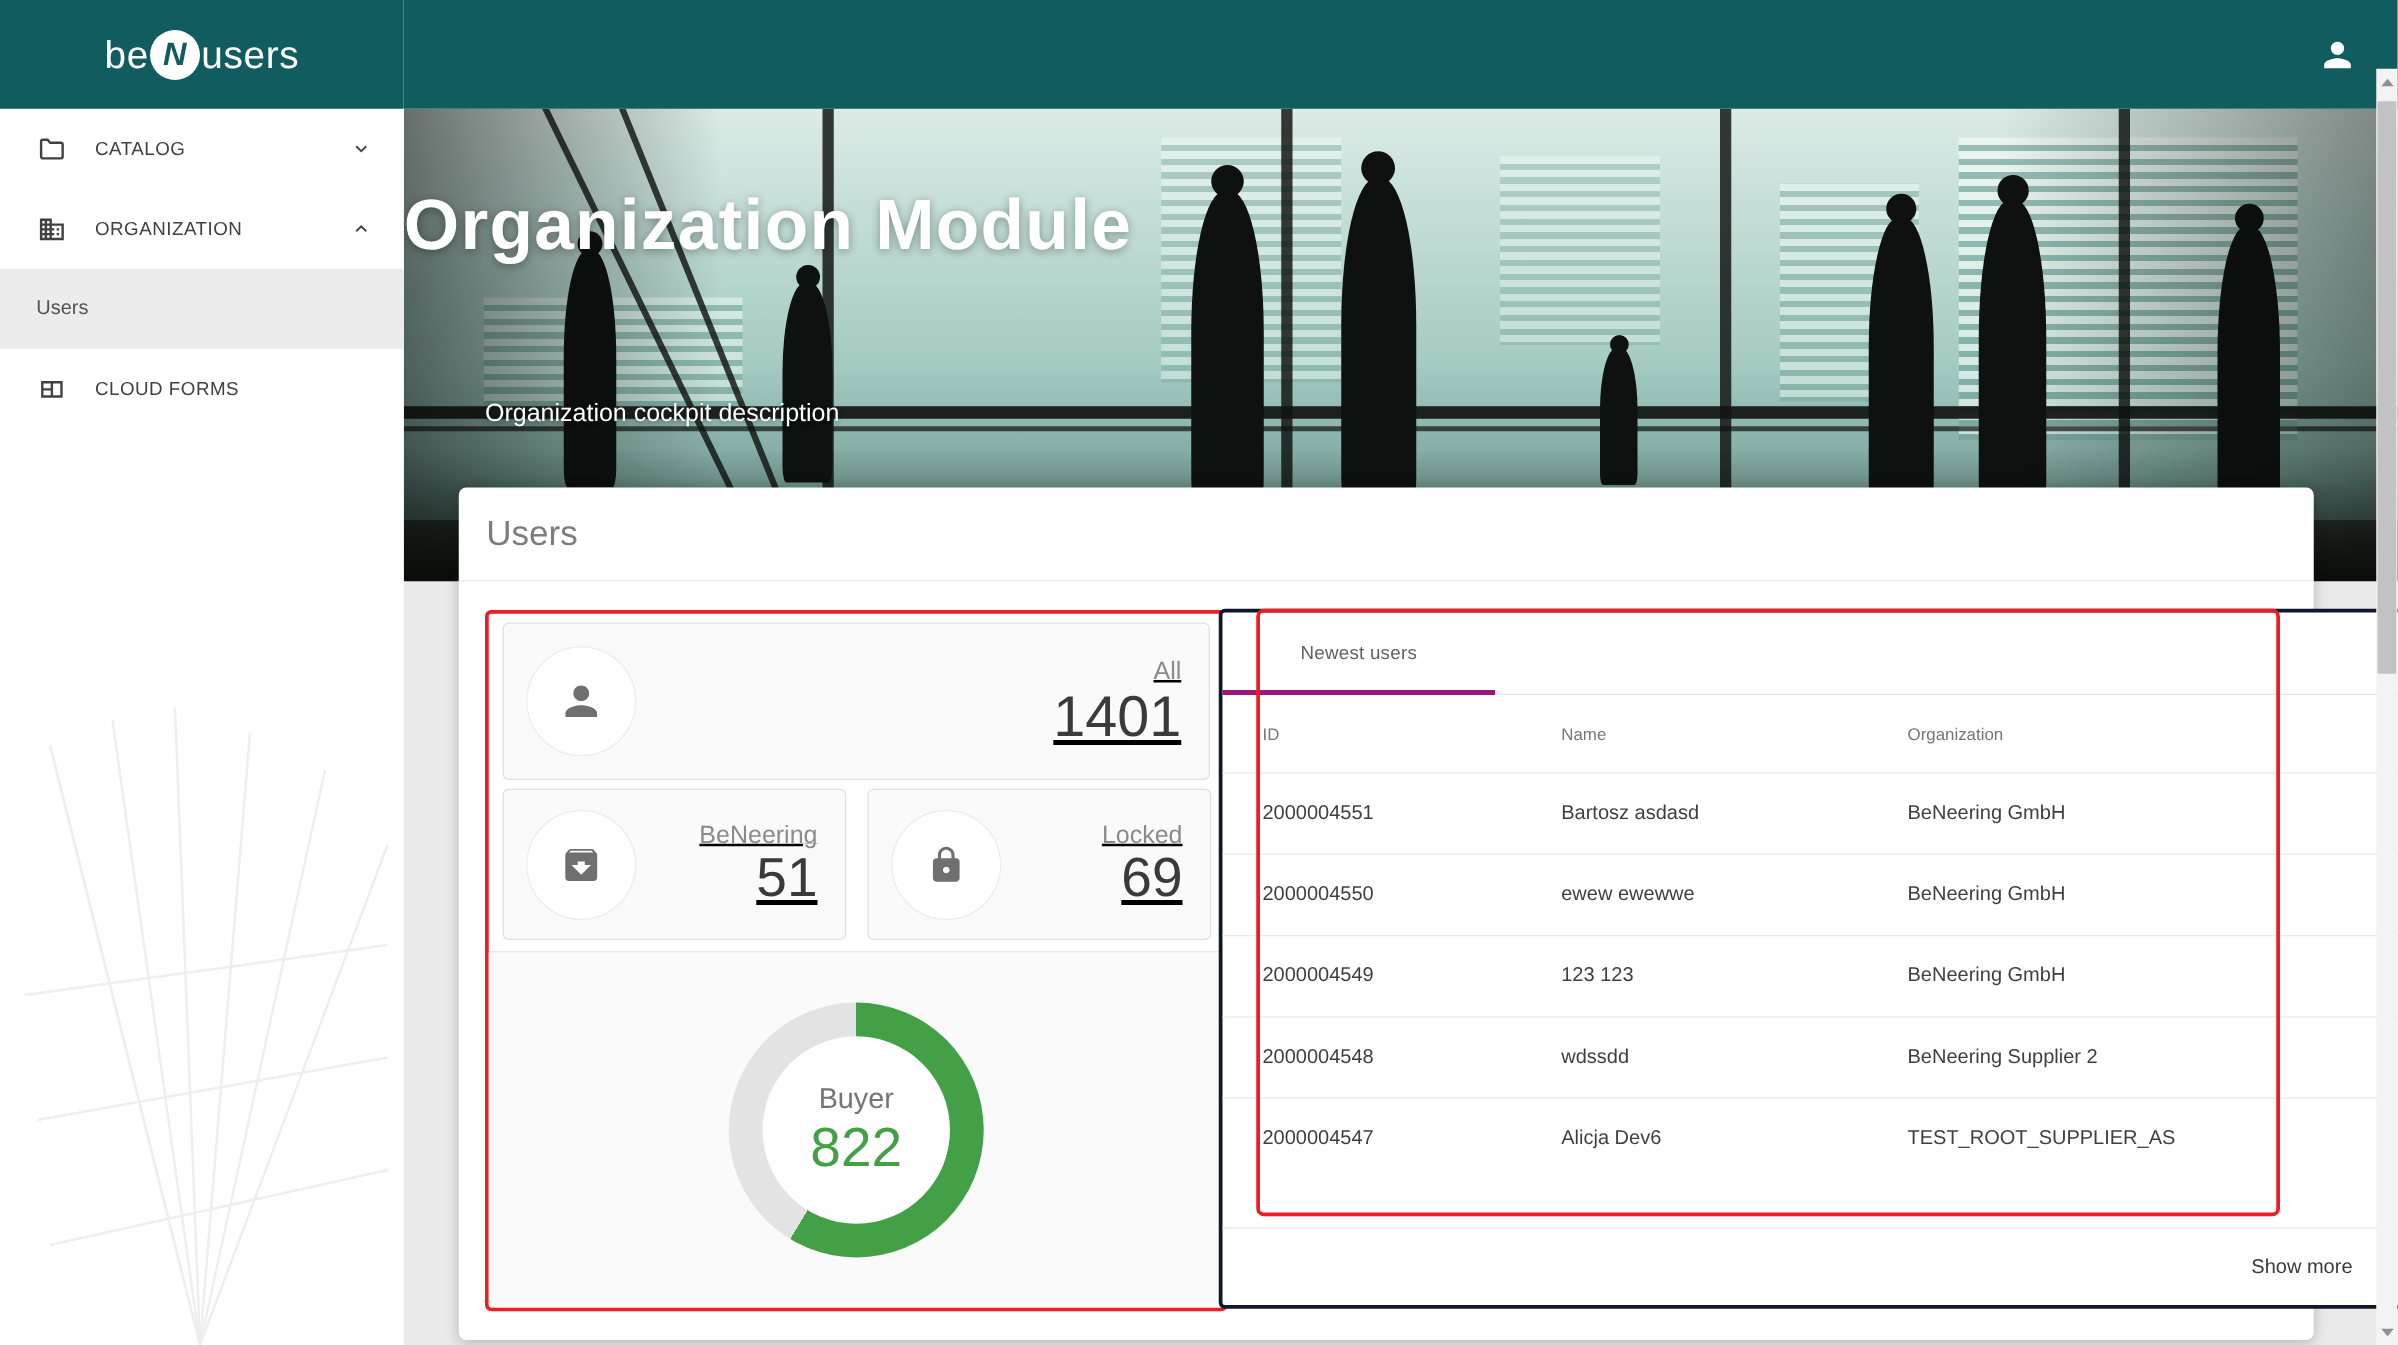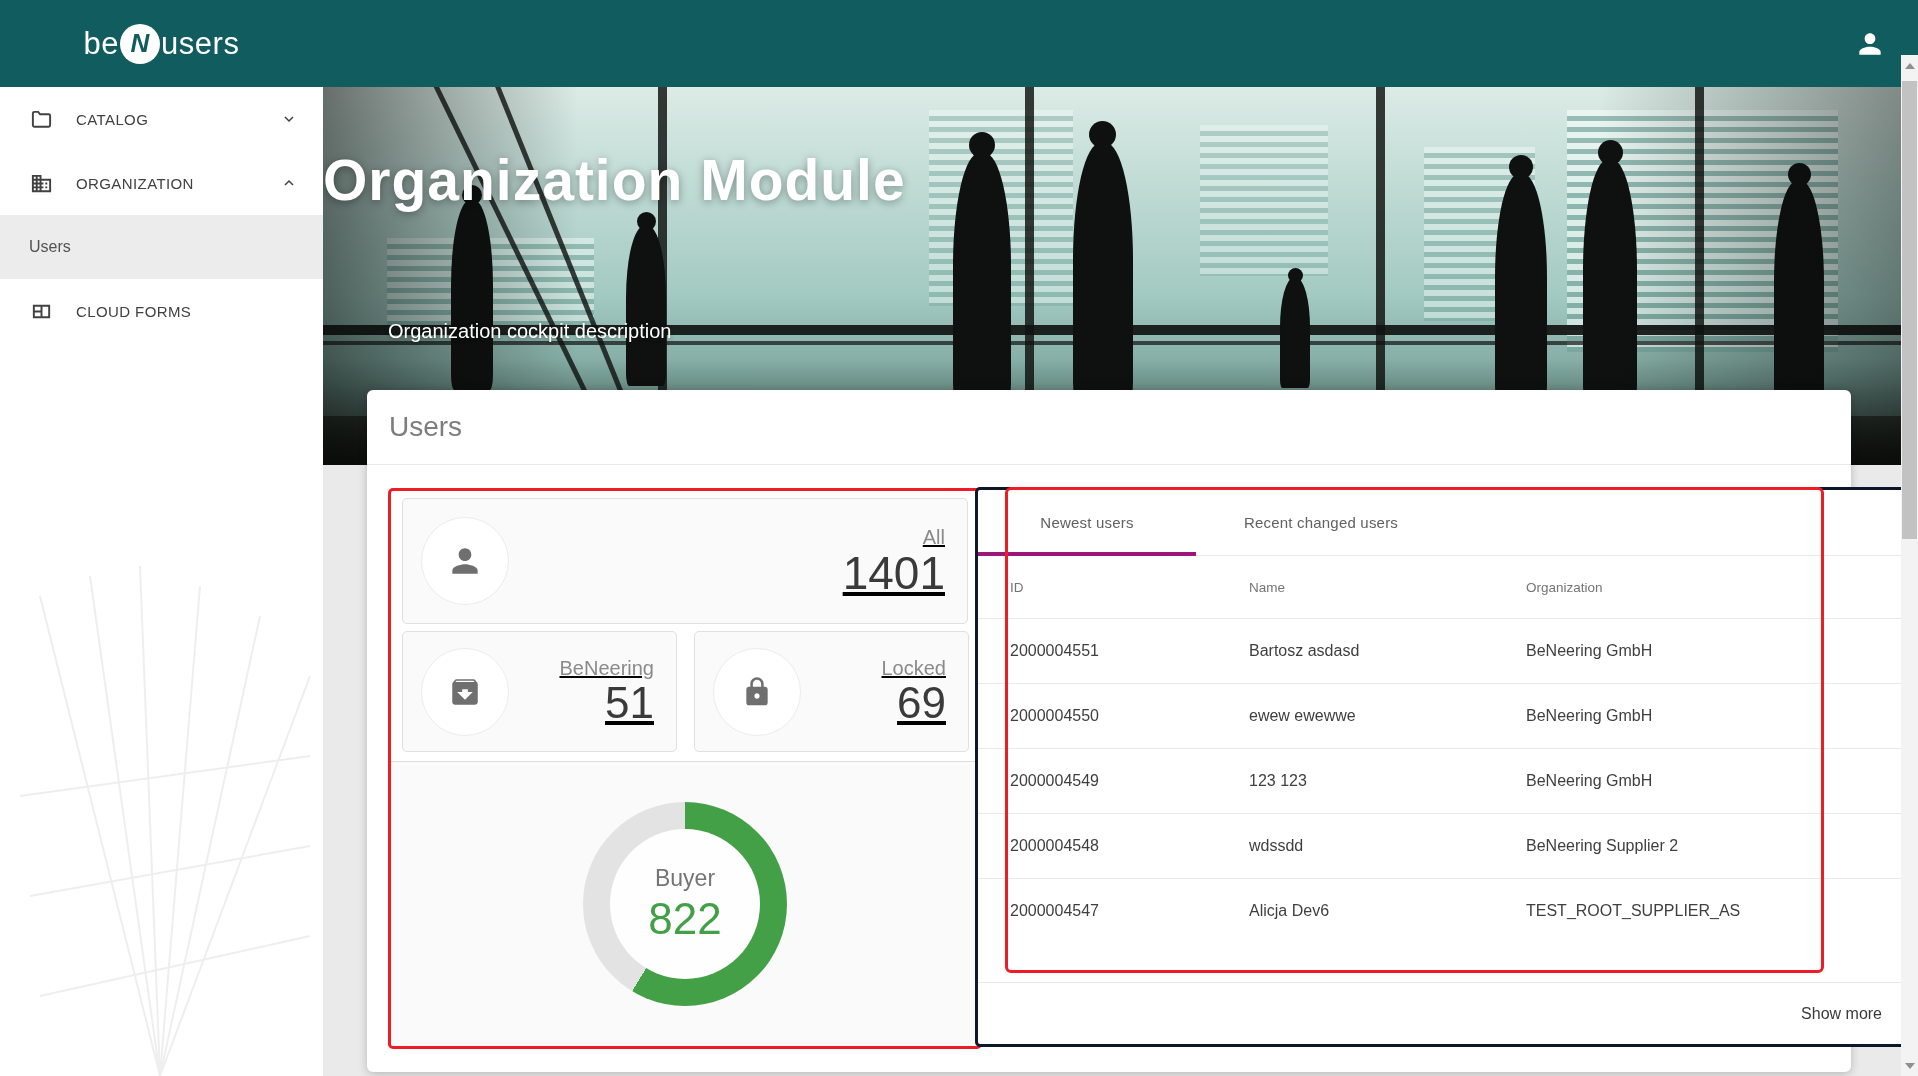--- a/index.html
+++ b/index.html
@@ -265,23 +265,20 @@
           </div>
         </div>
       </div>
     </div>
 
     <div class="right-panel">
       <div class="tabs-row">
         <div class="tab t0 active">
             <span>Newest users</span>
           </div>
-        <div class="tab t1">
-            <span>Recent changed users</span>
-          </div>
       </div>
       <div class="thead">
         <span class="c0">ID</span>
         <span class="c1">Name</span>
         <span class="c2">Organization</span>
       </div>
       <div>
           <div class="trow">
             <span class="c0">2000004551</span>
             <span class="c1">Bartosz asdasd</span>

